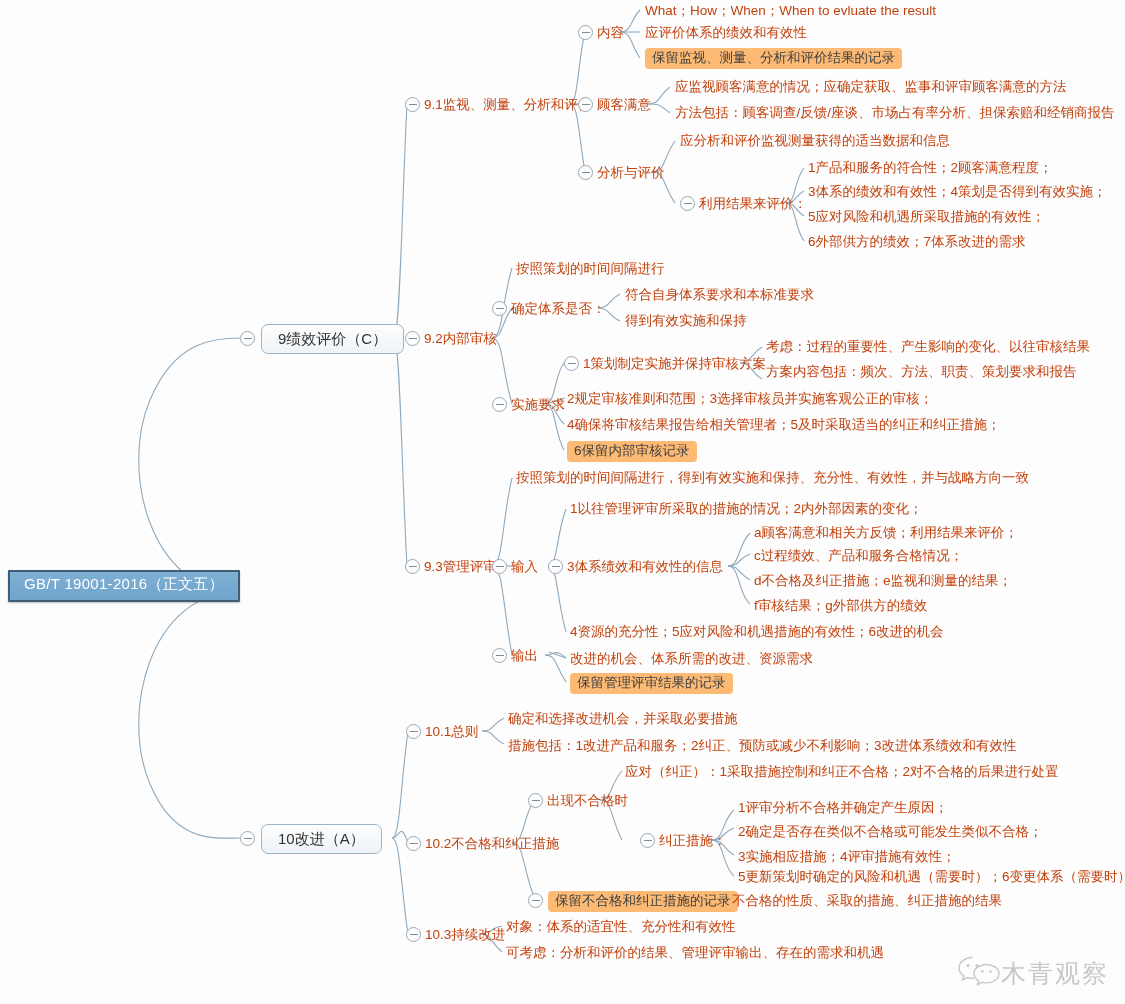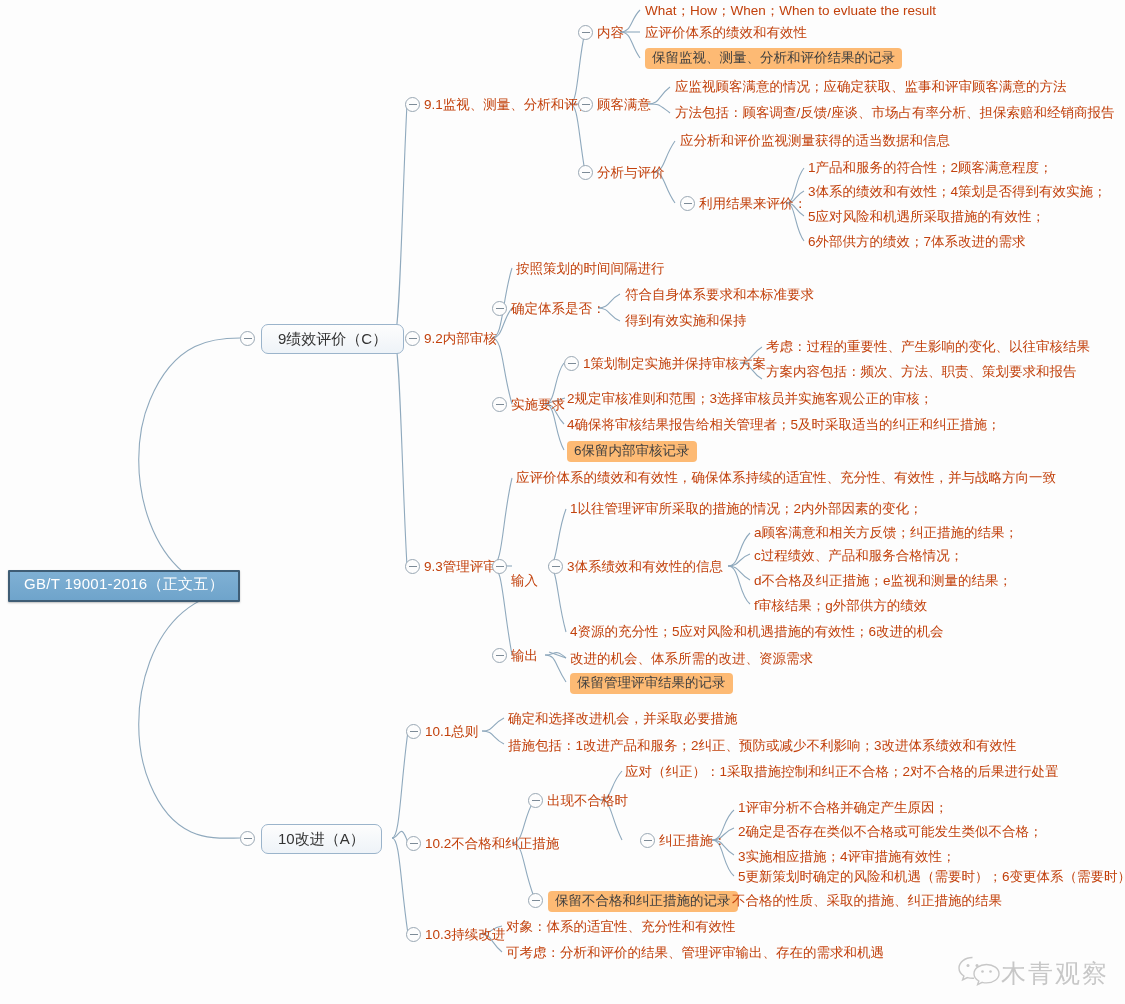--- a/index.html
+++ b/index.html
@@ -216,30 +216,30 @@
   <div class="node txt" style="left:583px;top:356px;">1策划制定实施并保持审核方案</div>
   <div class="node txt" style="left:766px;top:339px;">考虑：过程的重要性、产生影响的变化、以往审核结果</div>
   <div class="node txt" style="left:766px;top:364px;">方案内容包括：频次、方法、职责、策划要求和报告</div>
 
   <div class="node txt" style="left:567px;top:391px;">2规定审核准则和范围；3选择审核员并实施客观公正的审核；</div>
   <div class="node txt" style="left:567px;top:417px;">4确保将审核结果报告给相关管理者；5及时采取适当的纠正和纠正措施；</div>
   <div class="node hl" style="left:567px;top:441px;">6保留内部审核记录</div>
 
   <div class="toggle" style="left:405px;top:559px;"></div>
   <div class="node txt" style="left:424px;top:559px;">9.3管理评审</div>
-  <div class="node txt" style="left:516px;top:470px;">应评价体系的绩效和有效性，确保体系持续的适宜性、充分性、有效性，并与战略方向一致</div>
+  <div class="node txt" style="left:516px;top:470px;">按照策划的时间间隔进行，得到有效实施和保持、充分性、有效性，并与战略方向一致</div>
 
   <div class="toggle" style="left:492px;top:559px;"></div>
-  <div class="node txt" style="left:511px;top:573px;">输入</div>
+  <div class="node txt" style="left:511px;top:559px;">输入</div>
   <div class="node txt" style="left:570px;top:501px;">1以往管理评审所采取的措施的情况；2内外部因素的变化；</div>
   <div class="node txt" style="left:570px;top:624px;">4资源的充分性；5应对风险和机遇措施的有效性；6改进的机会</div>
 
   <div class="toggle" style="left:548px;top:559px;"></div>
   <div class="node txt" style="left:567px;top:559px;">3体系绩效和有效性的信息</div>
-  <div class="node txt" style="left:754px;top:525px;">a顾客满意和相关方反馈；纠正措施的结果；</div>
+  <div class="node txt" style="left:754px;top:525px;">a顾客满意和相关方反馈；利用结果来评价；</div>
   <div class="node txt" style="left:754px;top:548px;">c过程绩效、产品和服务合格情况；</div>
   <div class="node txt" style="left:754px;top:573px;">d不合格及纠正措施；e监视和测量的结果；</div>
   <div class="node txt" style="left:754px;top:598px;">f审核结果；g外部供方的绩效</div>
 
   <div class="toggle" style="left:492px;top:648px;"></div>
   <div class="node txt" style="left:511px;top:648px;">输出</div>
   <div class="node txt" style="left:570px;top:651px;">改进的机会、体系所需的改进、资源需求</div>
   <div class="node hl" style="left:570px;top:673px;">保留管理评审结果的记录</div>
 
   <div class="toggle" style="left:240px;top:831px;"></div>

